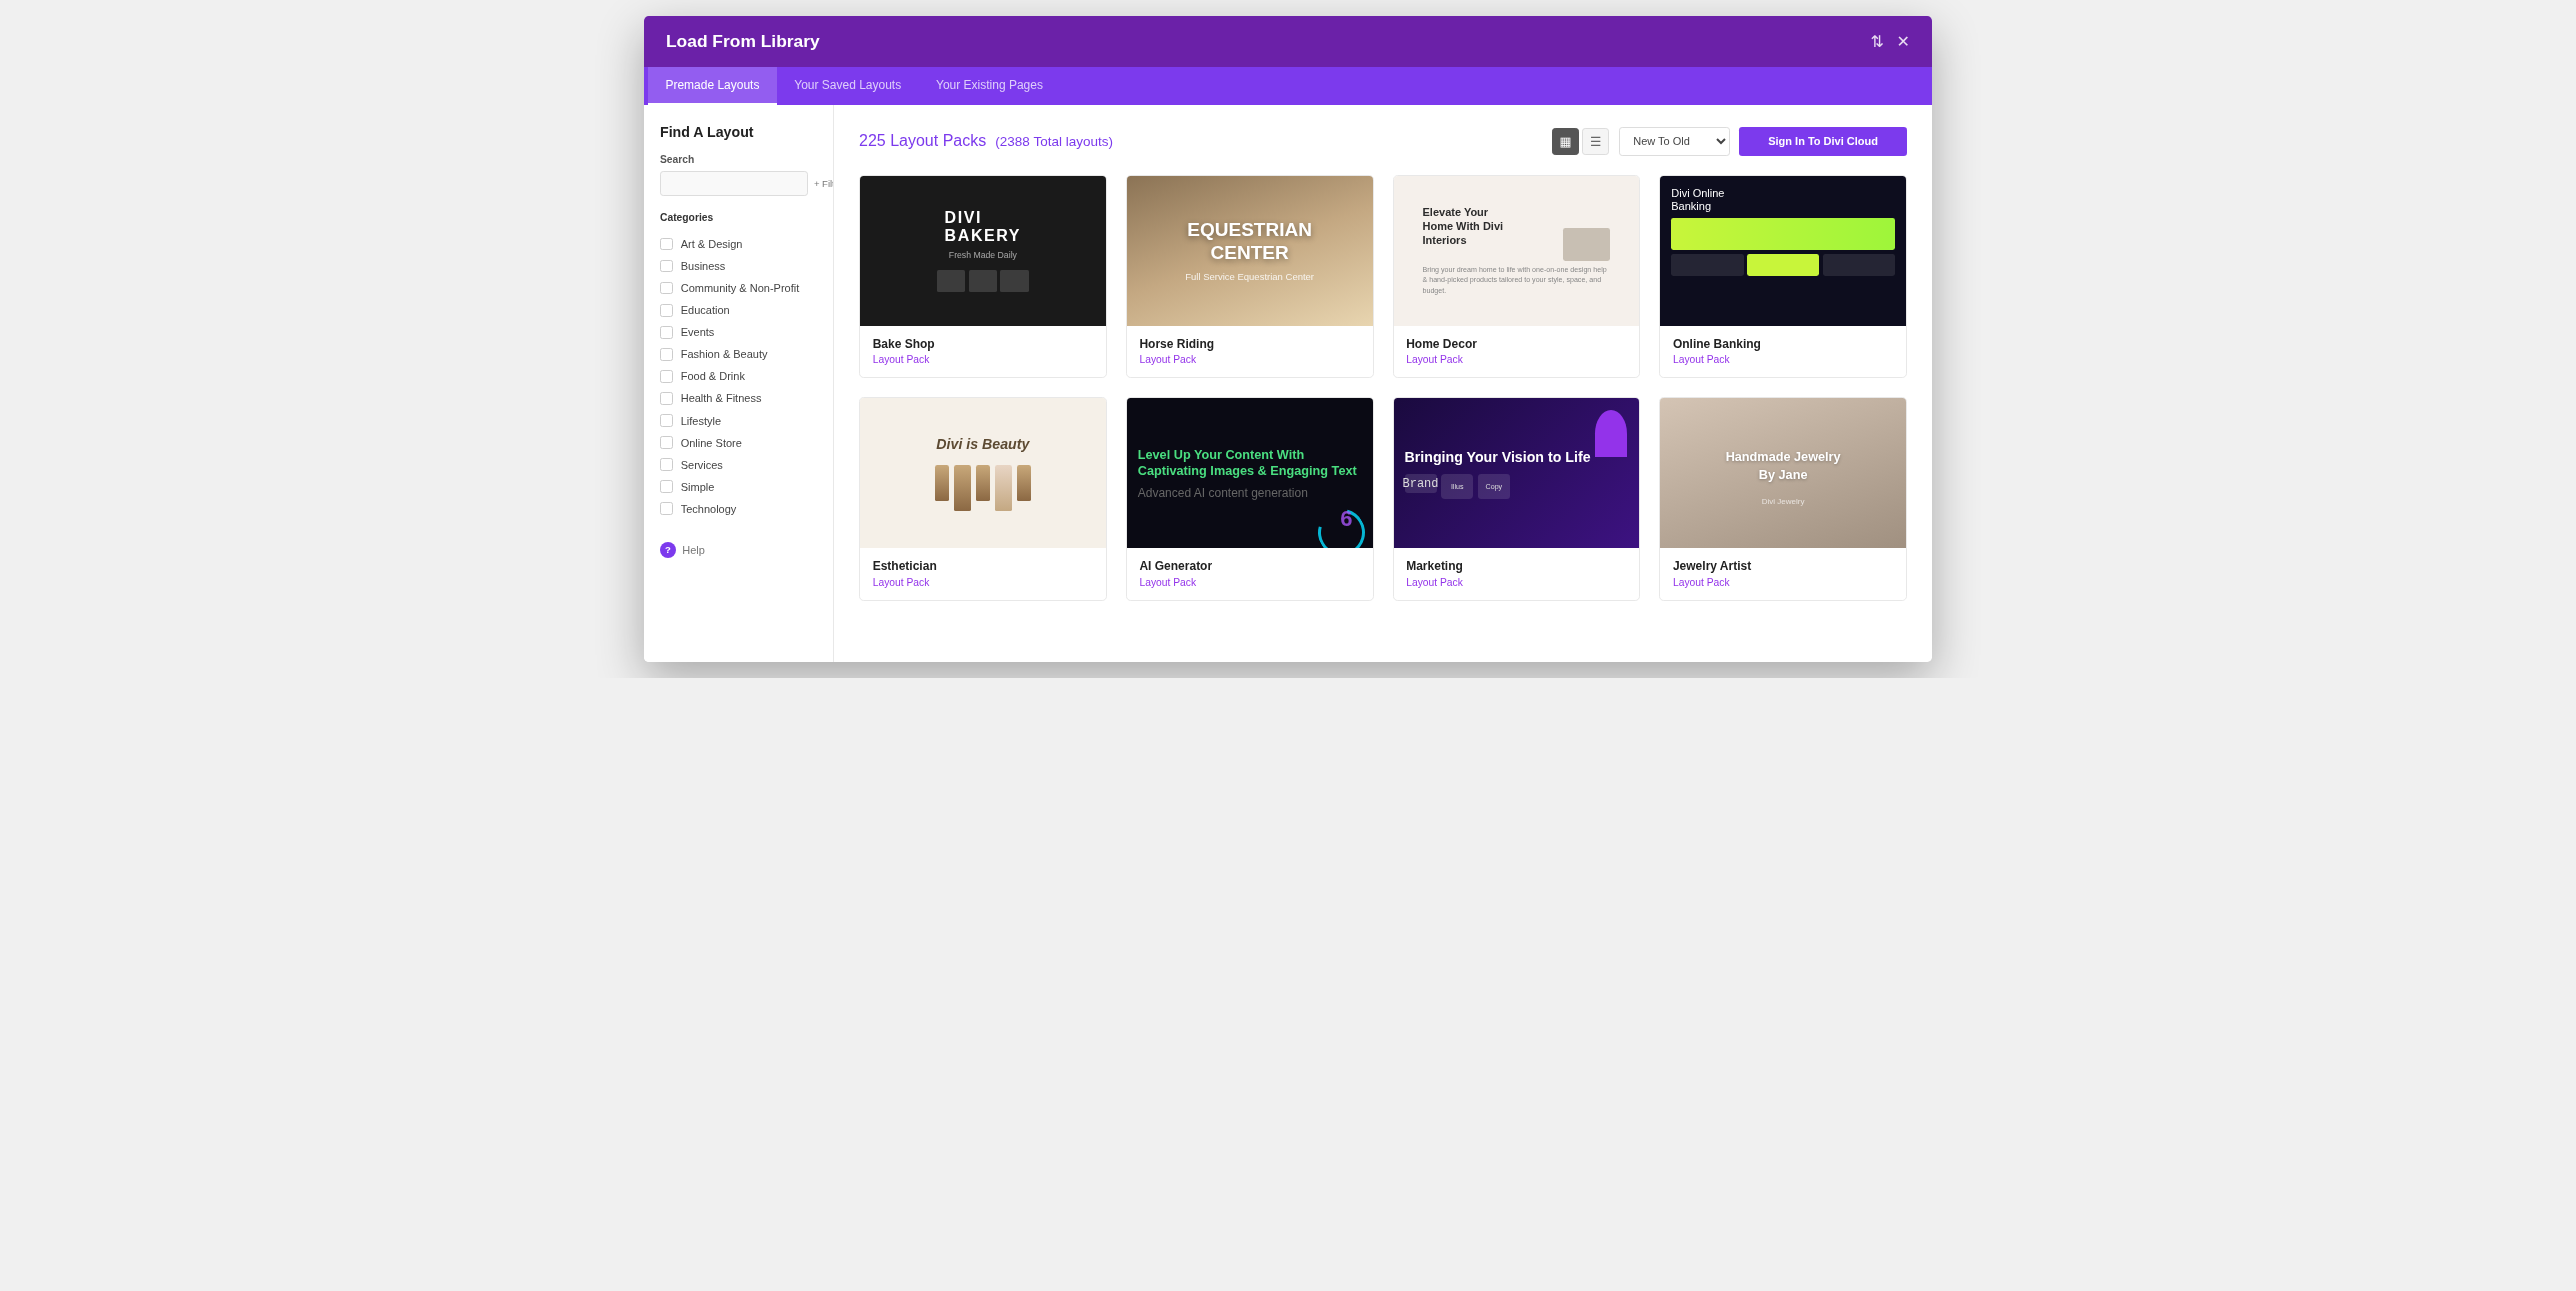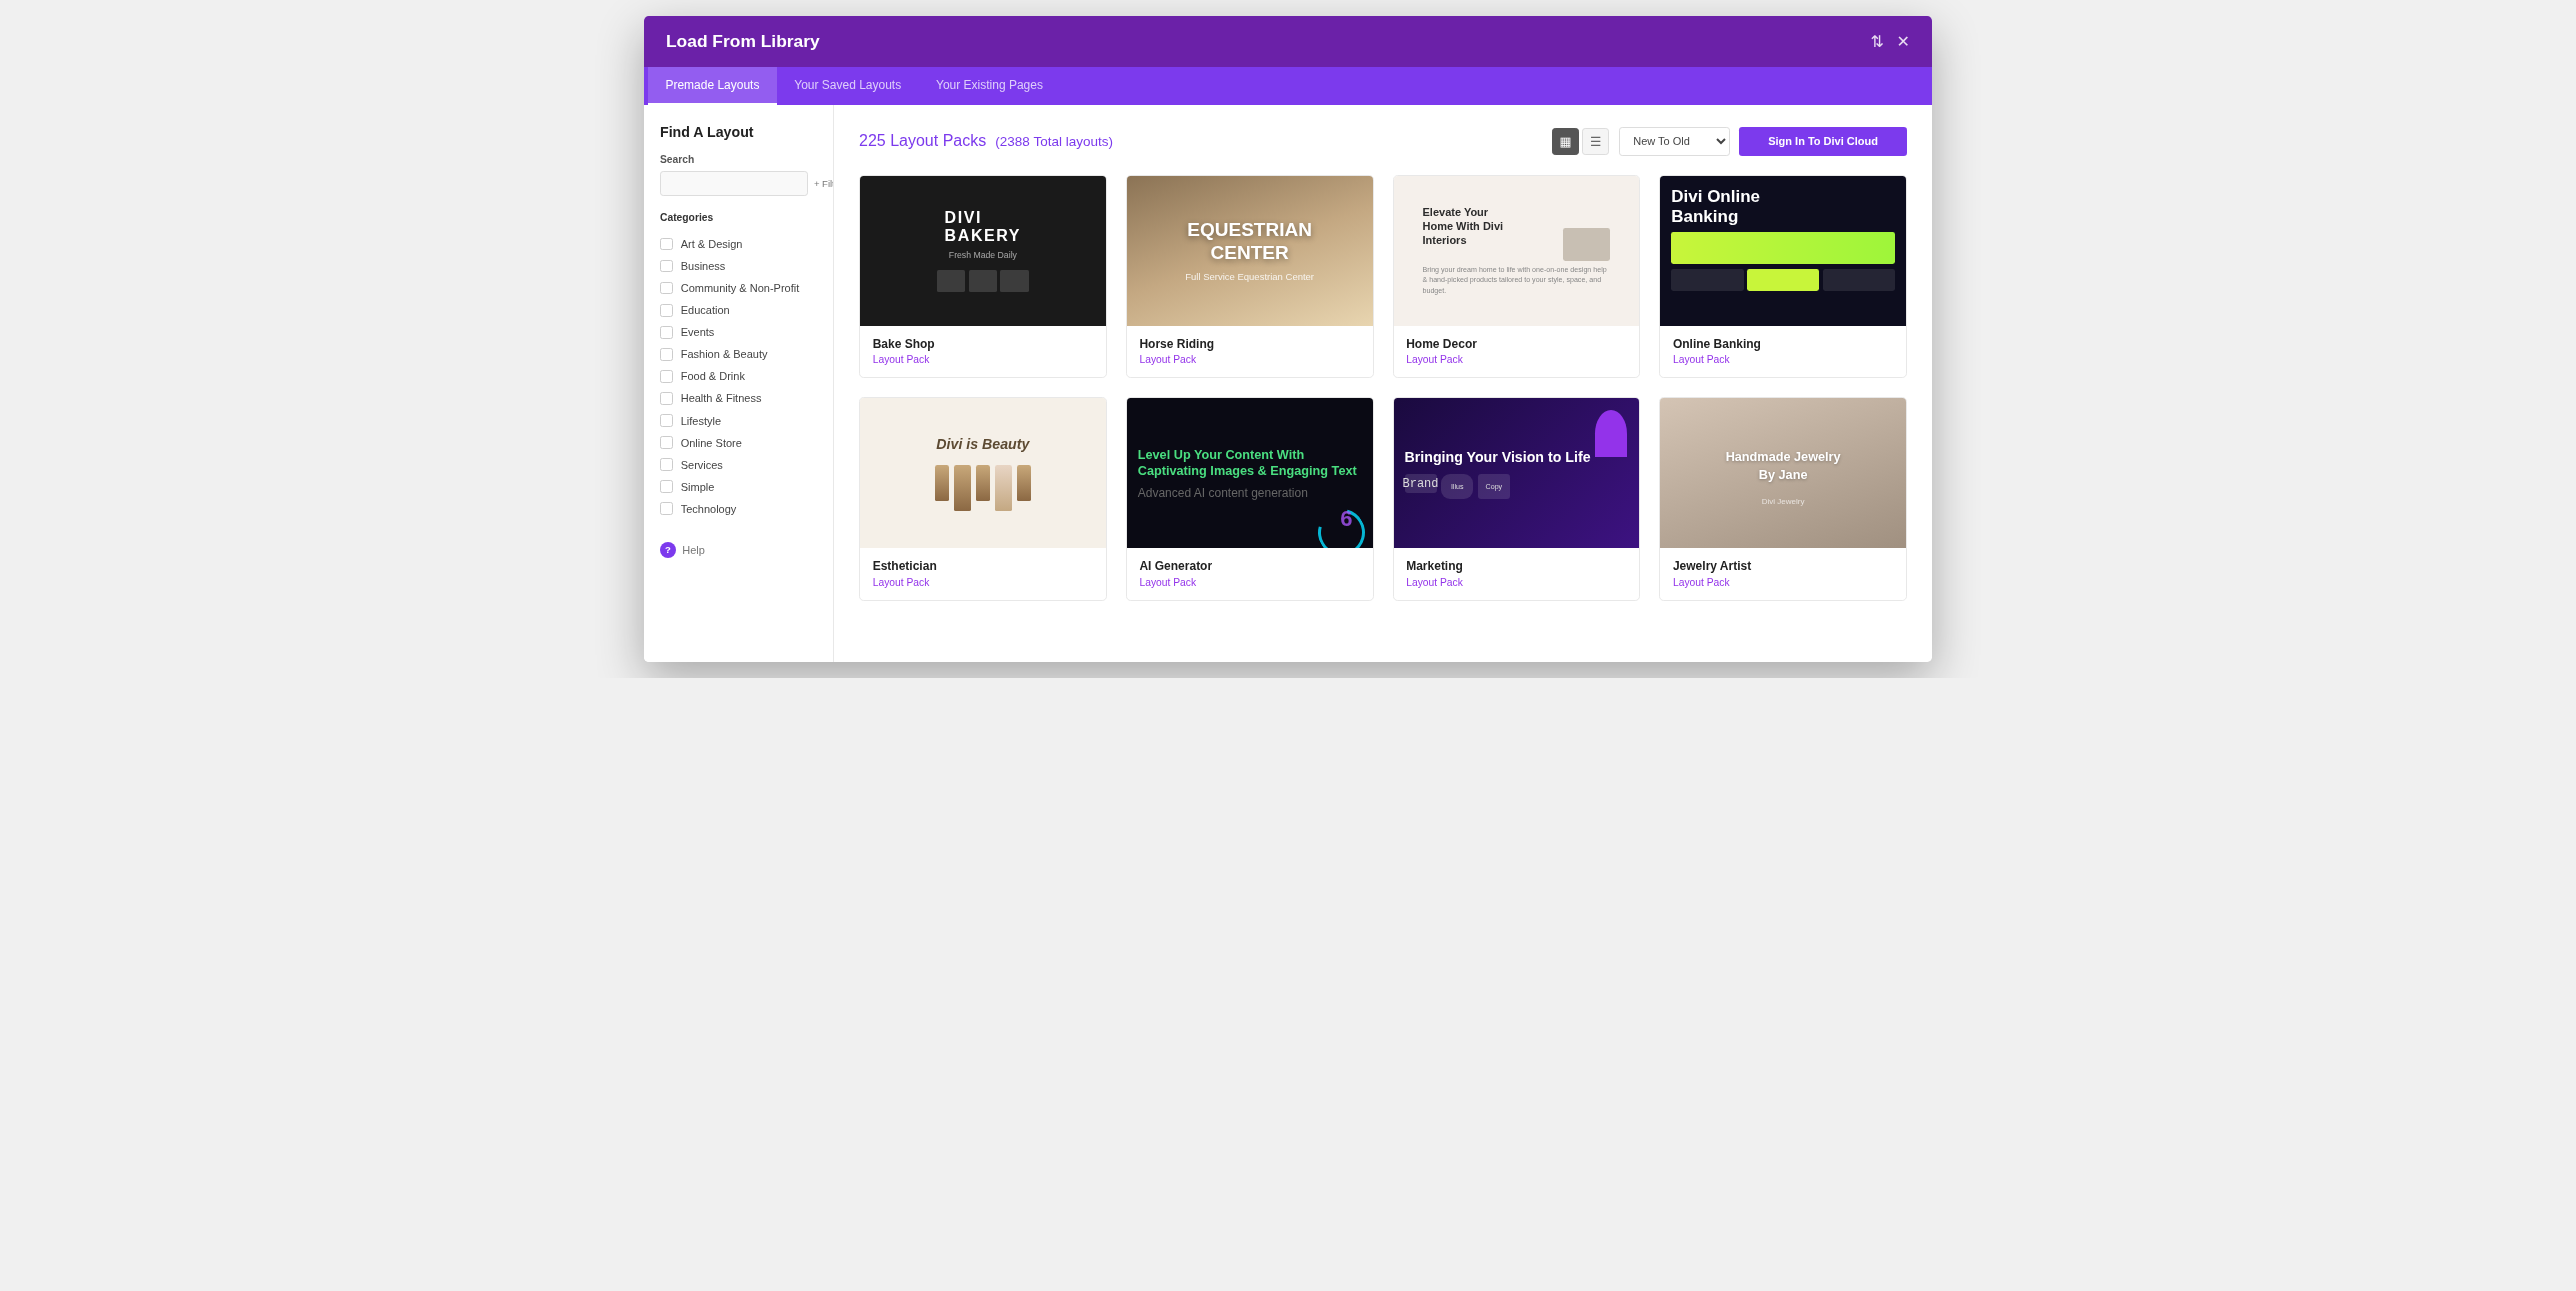--- a/index.html
+++ b/index.html
@@ -368,22 +368,22 @@
     .thumb-banking {
       background: #0d0d1e;
       width: 100%;
       height: 100%;
       display: flex;
       flex-direction: column;
       padding: 11px;
       gap: 4.7px;
     }
     .thumb-banking .btitle {
-      font-size: 17px;
-      font-weight: 700;
+      font-size: 11px;
+      font-weight: 400;
       color: #fff;
       line-height: 1.2;
     }
     .thumb-banking .accent-bar {
       width: 100%;
       height: 32px;
       background: linear-gradient(90deg, #c8f53a 0%, #9ef53a 100%);
       border-radius: 2.4px;
     }
     .thumb-banking .mini-cards {
@@ -650,21 +650,21 @@
       <div class="card-name">AI Generator</div>
       <div class="card-type">Layout Pack</div>
     </div>
   </div>
           <div class="layout-card">
     <div class="card-thumb">
               <div style="background:linear-gradient(135deg,#1a0a3e 0%,#3d1282 100%);width:100%;height:100%;display:flex;flex-direction:column;padding:11px;justify-content:center;position:relative;overflow:hidden;">
         <div style="font-size:14.2px;font-weight:700;color:#fff;line-height:1.3;margin-bottom:8px;">Bringing Your Vision to Life</div>
         <div style="display:flex;gap:4.7px;">
           <div style="width:32px;height:19px;background:rgba(255,255,255,0.12);border-radius:3.2px;display:flex;align-items:center;justify-content:center;font-size:12px;color:#ddd;font-family:Liberation Mono, monospace;">Brand</div>
-          <div style="width:32px;height:25px;background:rgba(255,255,255,0.12);border-radius:9px;display:flex;align-items:center;justify-content:center;font-size:7.1px;color:#ddd;">Illus</div>
+          <div style="width:32px;height:25px;background:rgba(255,255,255,0.12);border-radius:4px;display:flex;align-items:center;justify-content:center;font-size:7.1px;color:#ddd;">Illus</div>
           <div style="width:32px;height:25px;background:rgba(255,255,255,0.12);border-radius:3.2px;display:flex;align-items:center;justify-content:center;font-size:7.1px;color:#ddd;">Copy</div>
         </div>
         <div style="position:absolute;right:12px;top:12px;width:32px;height:47px;background:#9333ea;border-radius:50% 50% 0 0;"></div>
       </div>
             </div>
     <div class="card-info">
       <div class="card-name">Marketing</div>
       <div class="card-type">Layout Pack</div>
     </div>
   </div>

